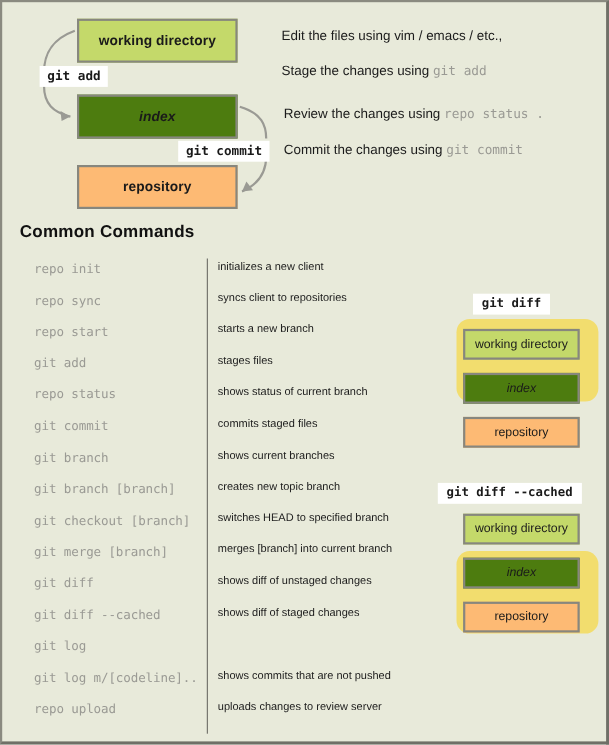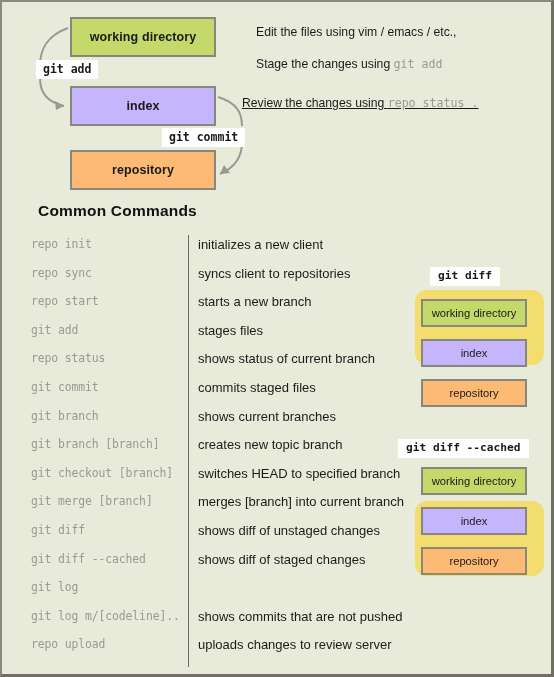--- a/index.html
+++ b/index.html
@@ -31,21 +31,21 @@
     box-sizing: border-box;
     font-weight: bold;
     font-size: 12.5px;
     display: flex;
     align-items: center;
     justify-content: center;
     color: #1a1a1a;
     letter-spacing: .1px;
   }
   .c-green  { background: #c4d96a; }
-  .c-orange { background: #c4b5fd; }
+  .c-orange { background: #4d7c0f; font-style: italic; }
   .c-blue   { background: #fdba74; }
 
   #box-working-directory { left: 68px;  top: 15px;  width: 146px; height: 40px; }
   #box-index             { left: 68px;  top: 84px;  width: 146px; height: 40px; }
   #box-repository        { left: 68px;  top: 148px; width: 146px; height: 40px; }
 
   .cmd-label {
     position: absolute;
     background: #ffffff;
     font-family: "DejaVu Sans Mono", monospace;
@@ -69,27 +69,27 @@
     white-space: nowrap;
     line-height: 16px;
   }
   .mono-gray {
     font-family: "DejaVu Sans Mono", monospace;
     color: #9a9a94;
     font-size: 11.6px;
   }
   #explain-edit   { left: 254px; top: 22px; }
   #explain-stage  { left: 254px; top: 54px; }
-  #explain-review { left: 240px; top: 93px; text-decoration: underline; }
+  #explain-review { left: 256px; top: 93px; }
   #explain-commit { left: 256px; top: 126px; }
 
   
   #common-commands-heading {
     position: absolute;
-    left: 36px;
+    left: 16px;
     top: 200px;
     font-size: 15.5px;
     font-weight: bold;
     color: #111111;
     letter-spacing: .2px;
   }
 
   
   #commands-table { position: absolute; left: 0; top: 232px; width: 554px; }
   #commands-divider {
@@ -108,21 +108,21 @@
     font-family: "DejaVu Sans Mono", monospace;
     font-size: 11.4px;
     color: #9a9a94;
     white-space: nowrap;
     letter-spacing: -.1px;
   }
   .cmd-desc {
     position: absolute;
     left: 196px;
     top: 3px;
-    font-size: 13px;
+    font-size: 10px;
     color: #1b1b1b;
     white-space: nowrap;
   }
 
   
   .callout { position: absolute; }
   .callout-title {
     position: absolute;
     background: #ffffff;
     font-family: "DejaVu Sans Mono", monospace;
@@ -189,20 +189,21 @@
     <div class="cmd-label" id="label-git-add">git add</div>
 
     <div class="cmd-label" id="label-git-commit">git commit</div>
 
     <div class="explain" id="explain-edit"><span>Edit the files using vim / emacs / etc.,</span></div>
 
     <div class="explain" id="explain-stage"><span>Stage the changes using </span><span class="mono-gray">git add</span></div>
 
     <div class="explain" id="explain-review"><span>Review  the changes using </span><span class="mono-gray">repo status  .</span></div>
 
+    <div class="explain" id="explain-commit"><span>Commit  the changes using </span><span class="mono-gray">git commit</span></div>
   </div>
 
   <div id="common-commands-heading">Common Commands</div>
 
   <div id="commands-divider"></div>
   <div id="commands-table">
       <div class="cmd-row">
         <div class="cmd-name">repo init</div>
         <div class="cmd-desc">initializes a new client</div>
       </div>

